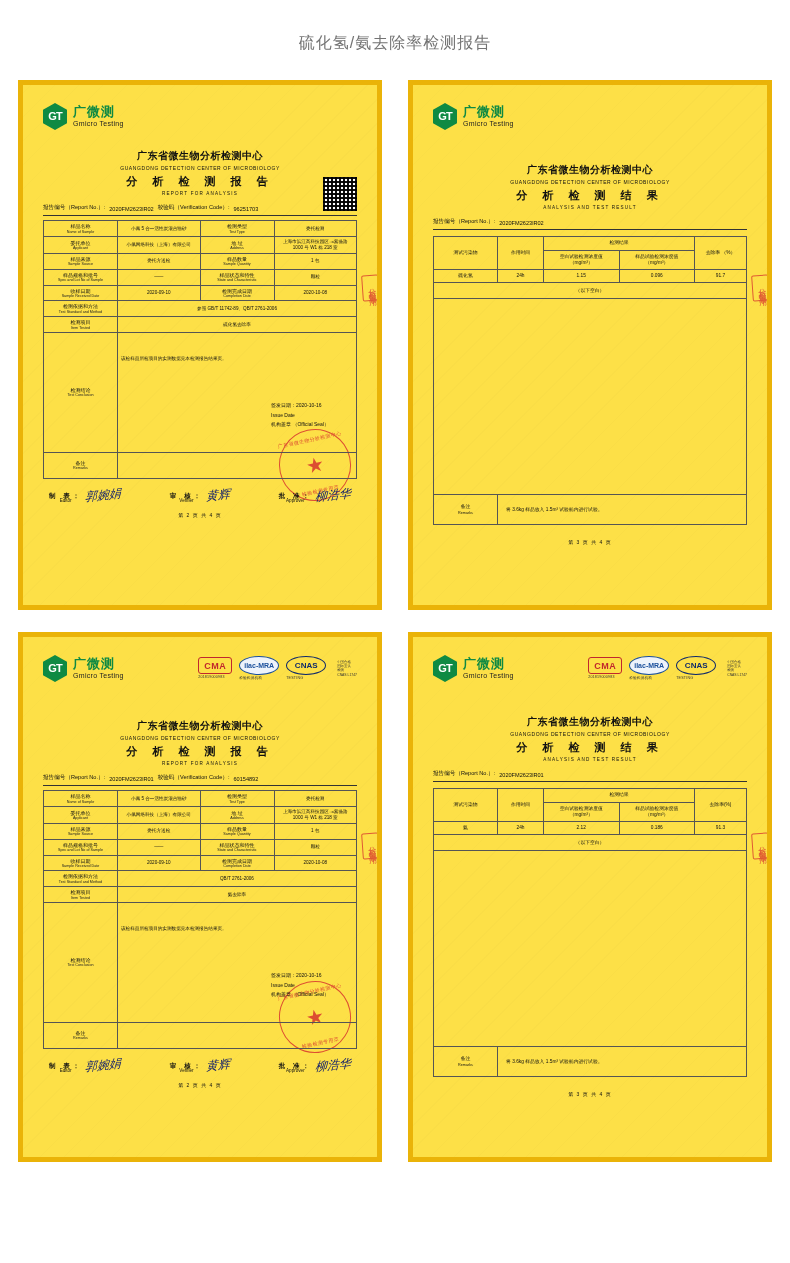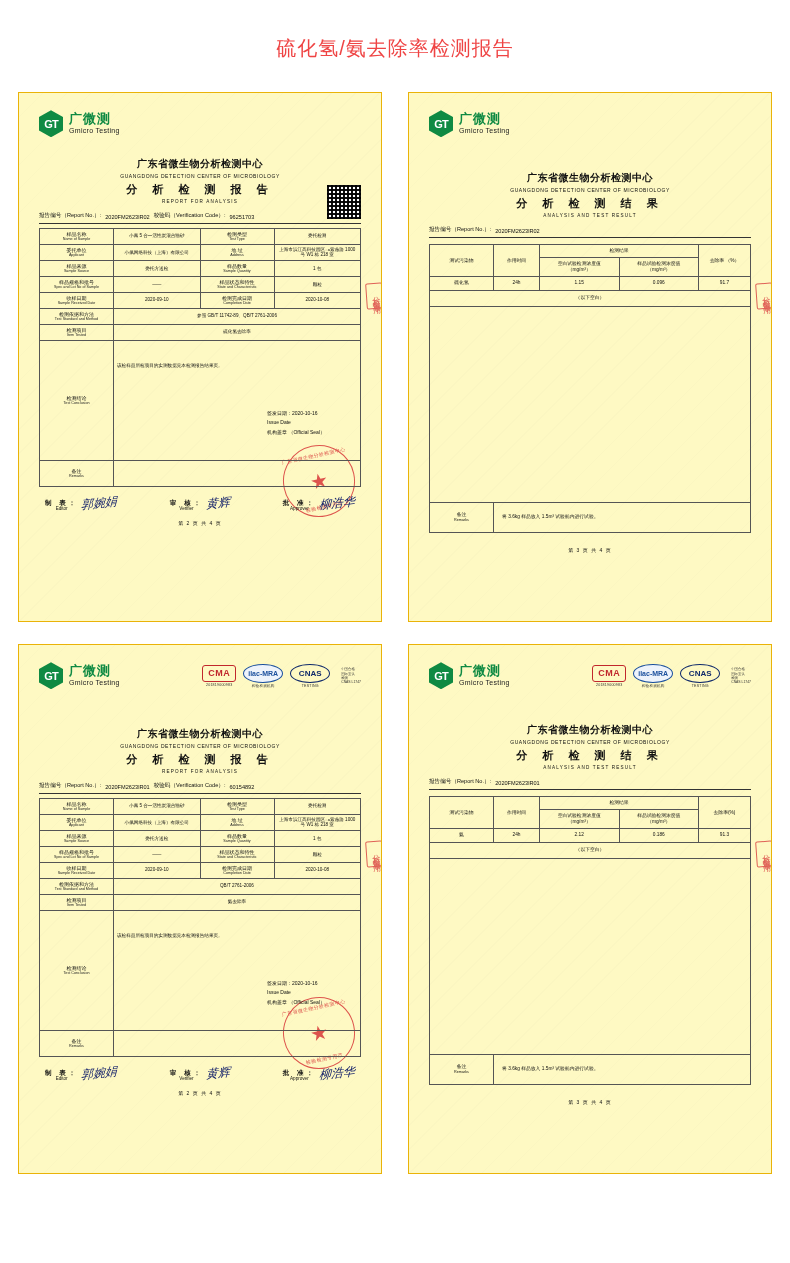--- a/index.html
+++ b/index.html
@@ -6,41 +6,41 @@
   html, body {
     margin: 0; padding: 0;
     width: 790px;
     background: #ffffff;
     font-family: "Liberation Sans", sans-serif;
   }
   body { width: 790px; min-height: 1263px; position: relative; }
 
   .page-title {
     text-align: center;
-    font-size: 20px;
-    color: #ef4444;
+    font-size: 16px;
+    color: #737373;
     padding: 22px 0 16px 0;
     letter-spacing: 1px;
     font-weight: normal;
   }
 
   .grid {
     display: grid;
     grid-template-columns: 364px 364px;
     gap: 22px 26px;
     justify-content: center;
     padding-bottom: 30px;
   }
 
   .cert {
     position: relative;
     width: 364px;
     height: 530px;
-    background: #fef9c3;
-    border: 1px solid #eab308;
+    background: #fde047;
+    border: 5px solid #eab308;
     overflow: hidden;
     font-size: 5px;
     color: #111;
   }
 
   
   .cert::before {
     content: "";
     position: absolute;
     inset: 0;
@@ -93,21 +93,21 @@
     background: #eef3fb;
   }
   .mark-cnas-wrap { display: flex; align-items: center; gap: 11px; }
   .mark-cnas {
     width: 40px; height: 19px; border-radius: 50%;
     border: 1.2px solid #102a6b; color: #102a6b;
     font-size: 8px; font-weight: bold;
     display: flex; align-items: center; justify-content: center;
   }
   .mark-right-txt { font-size: 3.4px; color: #333; line-height: 1.25; text-align: left; }
-  .mark-stack { display: flex; flex-direction: column; align-items: center; }
+  .mark-stack { display: flex; flex-direction: column; align-items: flex-start; }
 
   
   .t-center { text-align: center; }
   .org-cn { font-size: 10px; font-weight: bold; margin-top: 16px; letter-spacing: .5px; }
   .org-en { font-size: 5px; letter-spacing: .6px; margin-top: 2px; }
   .doc-cn { font-size: 11px; font-weight: bold; letter-spacing: 6px; margin-top: 3px; }
   .doc-en { font-size: 4.6px; letter-spacing: 1.2px; margin-top: 2px; }
 
   .reportno {
     font-size: 5.6px; margin-top: 8px; display: flex; align-items: flex-end; gap: 4px;

